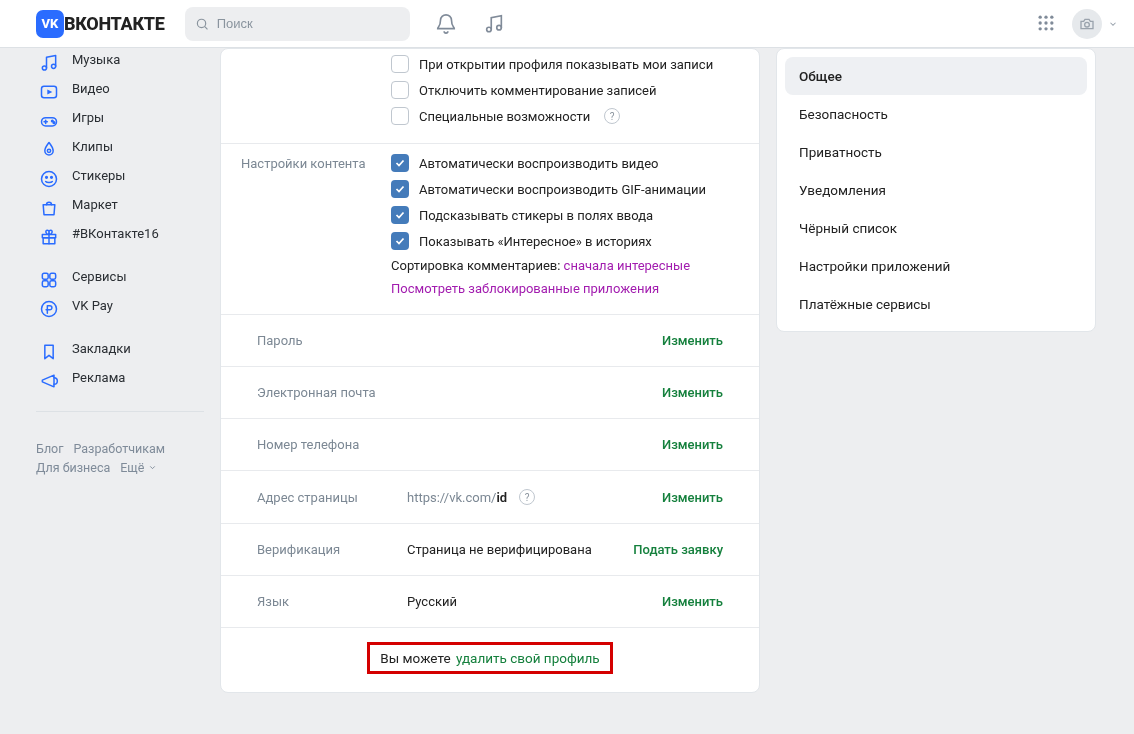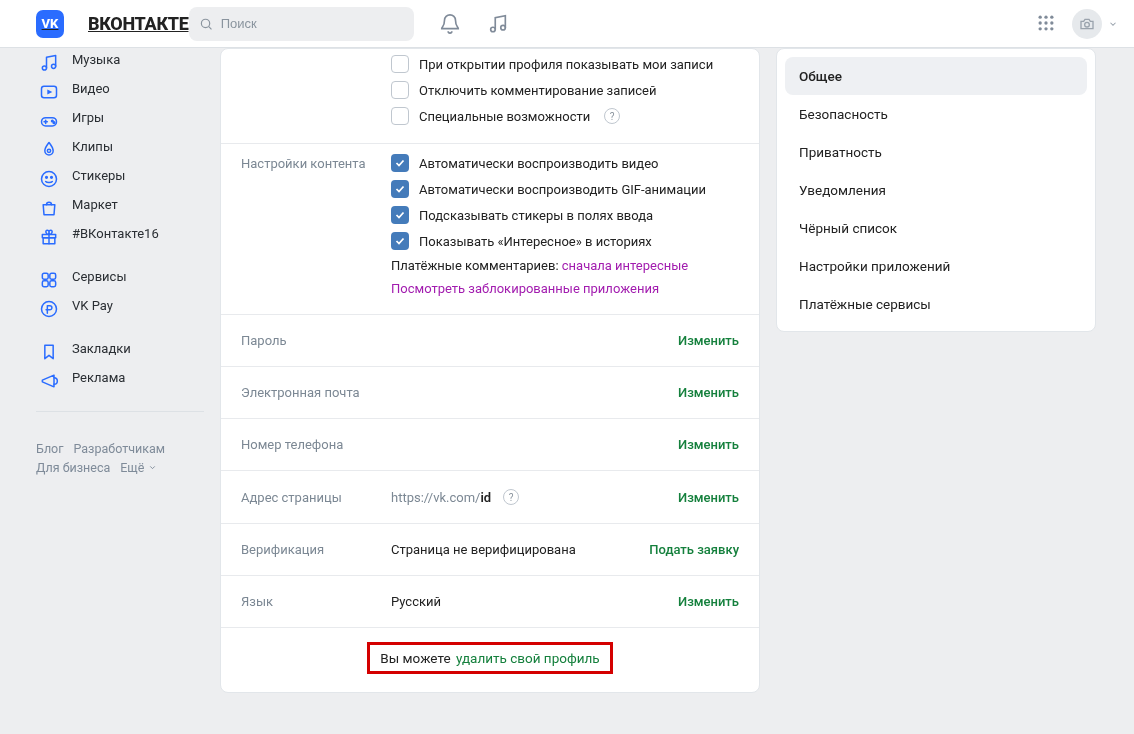--- a/index.html
+++ b/index.html
@@ -19,23 +19,22 @@
     display: flex;
     align-items: center;
     height: 48px;
     background: #fff;
     padding: 0 16px 0 36px;
     border-bottom: 1px solid #dde1e5;
   }
   .logo-wrap {
     display: flex;
     align-items: center;
-    gap: 24px;
-    margin-right: 0;
-    text-decoration: underline;
+    gap: 0;
+    margin-right: 20px;
   }
   .logo-badge {
     width: 28px; height: 28px;
     background: #2a6cff;
     border-radius: 7px;
     display: flex; align-items: center; justify-content: center;
     color: #fff; font-weight: 800; font-size: 13px;
   }
   .logo-text { font-weight: 800; font-size: 18px; letter-spacing: -0.3px; }
   .search {
@@ -113,21 +112,21 @@
   .cbox.checked { background:#447bba; color:#fff; }
   .qmark {
     width:16px; height:16px; border:1px solid #c0c7cf; border-radius:50%;
     display:inline-flex; align-items:center; justify-content:center;
     font-size:10px; color:#8a949e; margin-left:4px;
   }
   .sortline { font-size:13px; color:#222; }
   .linkc { color:#a21caf; cursor:pointer; }
   .linkb { color:#15803d; cursor:pointer; }
 
-  .kvsec { padding: 18px 20px; border-bottom:1px solid #e8eaed; display:flex; align-items:center; }
+  .kvsec { padding: 18px 36px; border-bottom:1px solid #e8eaed; display:flex; align-items:center; }
   .kvsec .lbl { padding-top:0; }
   .kv-val { flex:1; color:#222; font-size:13px; display:flex; align-items:center; gap:8px; }
   .kv-act { font-size:13px; font-weight:500; }
   .addr-txt { color:#7c8894; }
   .addr-txt b { color:#222; font-weight:600; }
 
   .del-row {
     padding: 14px 0 18px 0;
     display:flex; justify-content:center;
   }
@@ -386,21 +385,21 @@
                 <label class="chk">
                   <span class="cbox checked">
                     <svg width="12" height="12" viewBox="0 0 24 24" fill="none" stroke="#fff" stroke-width="3.5">
                       <polyline points="5 12 10 17 19 7"></polyline>
                     </svg>
                   </span>
                   <span>Показывать «Интересное» в историях</span>
                 </label>
               </div>
             <div class="sortline">
-              <span>Платёжные комментариев:</span>
+              <span>Сортировка комментариев:</span>
               <span class="linkc">сначала интересные</span>
             </div>
             <div><span class="linkc">Посмотреть заблокированные приложения</span></div>
           </div>
         </div>
       </div>
 
       <div id="kv-rows">
           <div class="kvsec">
             <div class="lbl">Пароль</div>

